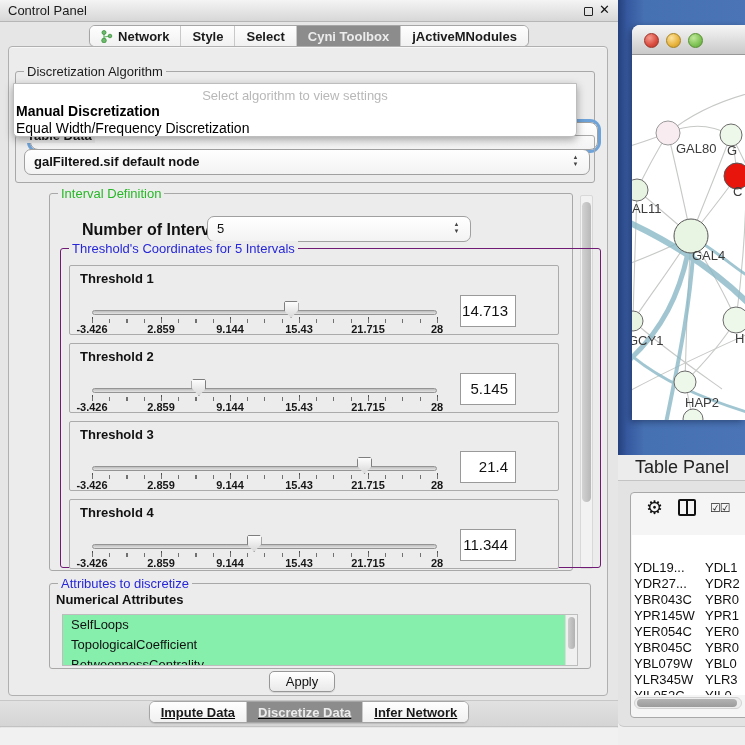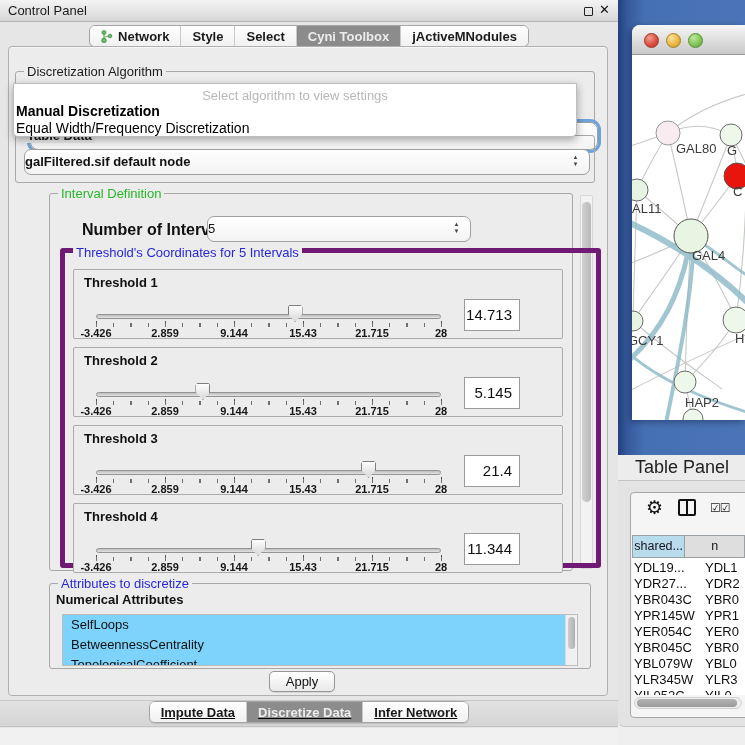--- a/index.html
+++ b/index.html
@@ -27,21 +27,21 @@
 
   .cp-content { position:absolute; left:8px; top:46px; width:600px; height:650px;
     background:#ececec; border:1px solid #b0b0b0; border-radius:4px; box-shadow:inset 0 1px 0 #f7f7f7; }
 
   .group { position:absolute; border:1px solid #a8a8a8; border-radius:3px; }
   .group-label { position:absolute; top:-8px; left:8px; background:#ececec; padding:0 3px; font-size:13px; color:#1c1c1c; white-space:nowrap; }
   .lbl-green { color:#28b828; }
   .lbl-blue { color:#2727d8; }
 
   .combo { position:absolute; height:26px; background:linear-gradient(#ffffff,#f3f3f3);
-    border:1px solid #a0a0a0; border-radius:7px; font-size:13px; color:#111; line-height:24px; }
+    border:1px solid #a0a0a0; border-radius:7px; font-size:13px; color:#111; line-height:24px; padding-left:9px; }
   .stepper { position:absolute; right:9px; top:4px; width:9px; line-height:7px; font-size:6px; color:#444; text-align:center; }
 
   
   .g-algo { left:6px; top:24px; width:580px; height:62px; }
   .algo-combo { left:14px; top:50px; width:568px; height:28px; box-shadow:0 0 0 3px #6ea3d9; border-radius:8px; }
 
   
   .popup { position:absolute; left:13px; top:83px; width:564px; height:54px; background:#fff;
     border:1px solid #bdbdbd; border-radius:0 0 5px 5px; box-shadow:0 3px 8px rgba(0,0,0,.35); z-index:30; }
   .popup-hint { position:absolute; left:0; top:4px; width:100%; text-align:center; font-size:13px; color:#b8b8b8; }
@@ -55,21 +55,21 @@
   
   .v-scroll { position:absolute; left:571px; top:148px; width:13px; height:374px; background:#f2f2f2;
     border:1px solid #d8d8d8; border-radius:2px; }
   .v-thumb { position:absolute; left:1px; top:6px; width:9px; height:300px; border-radius:6px;
     background:linear-gradient(90deg,#d2d2d2,#b8b8b8); }
 
   
   .g-interval { left:40px; top:146px; width:524px; height:378px; }
   .noi-label { position:absolute; left:32px; top:27px; font-size:16px; font-weight:700; color:#111; }
   .noi-combo { left:157px; top:22px; width:264px; height:26px; }
-  .g-thr { position:absolute; left:10px; top:54px; width:541px; height:320px; border:5px solid #701a75; border-radius:3px; }
+  .g-thr { position:absolute; left:10px; top:54px; width:541px; height:320px; border:1px solid #701a75; border-radius:3px; }
 
   .th-box { position:absolute; left:8px; width:490px; height:70px; background:#ececec;
     border:1px solid #ababab; border-radius:2px; }
   .th-label { position:absolute; left:10px; top:5px; font-size:13px; font-weight:700; color:#111; }
   .th-track { position:absolute; left:22px; top:44px; width:345px; height:5px; border-radius:3px;
     background:linear-gradient(#bdbdbd,#e3e3e3); border:1px solid #949494; }
   .th-handle { position:absolute; top:35px; width:15px; height:17px; z-index:2;
     background:linear-gradient(#fdfdfd,#d9d9d9); border:1px solid #7e7e7e;
     clip-path:polygon(12% 0,88% 0,100% 14%,100% 52%,50% 100%,0 52%,0 14%); }
   .ticks-minor { position:absolute; left:22px; top:53px; width:346px; height:4px;
@@ -77,21 +77,21 @@
   .ticks-major { position:absolute; left:22px; top:51px; width:346px; height:6px;
     background:repeating-linear-gradient(90deg,#505050 0,#505050 1px,transparent 1px,transparent 69px); }
   .th-scale { position:absolute; left:0; top:57px; width:100%; height:13px; }
   .tick-label { position:absolute; transform:translateX(-50%); font-size:11px; font-weight:700; color:#161616; white-space:nowrap; }
   .th-value { position:absolute; left:390px; top:29px; width:56px; height:32px; background:#fff;
     border:1px solid #9a9a9a; font-size:15px; color:#111; text-align:right; line-height:30px; padding-right:7px; }
 
   
   .g-attr { left:40px; top:536px; width:542px; height:86px; }
   .attr-title { position:absolute; left:6px; top:8px; font-size:13px; font-weight:700; color:#111; }
-  .attr-list { position:absolute; left:12px; top:30px; width:516px; height:52px; background:#7dd3fc;
+  .attr-list { position:absolute; left:12px; top:30px; width:516px; height:52px; background:#86efac;
     border:1px solid #bdbdbd; overflow:hidden; }
   .attr-item { font-size:13px; color:#111; line-height:20px; padding-left:8px; white-space:nowrap; }
   .list-scroll { position:absolute; right:0; top:0; width:12px; height:100%; background:#f0f0f0; border-left:1px solid #dcdcdc; }
   .list-thumb { position:absolute; left:2px; top:2px; width:7px; height:32px; border-radius:4px;
     background:linear-gradient(90deg,#cdcdcd,#b2b2b2); }
 
   .apply-btn { position:absolute; left:260px; top:624px; width:66px; height:21px;
     background:linear-gradient(#ffffff,#e9e9e9); border:1px solid #979797; border-radius:5px;
     font-size:13px; color:#111; text-align:center; line-height:19px; box-shadow:0 1px 1px rgba(0,0,0,.1); }
 
@@ -292,22 +292,22 @@
           <div class="th-value">11.344</div>
         </div>
       </div>
     </div>
 
     <div class="group g-attr">
       <span class="group-label lbl-blue">Attributes to discretize</span>
       <span class="attr-title">Numerical Attributes</span>
       <div class="attr-list">
         <div class="attr-item">SelfLoops</div>
+        <div class="attr-item">TopologicalCoefficient</div>
         <div class="attr-item">BetweennessCentrality</div>
-        <div class="attr-item">TopologicalCoefficient</div>
         <div class="list-scroll">
           <div class="list-thumb"></div>
         </div>
       </div>
     </div>
 
     <div class="apply-btn">Apply</div>
   </div>
 
   <div class="popup">
@@ -401,24 +401,20 @@
   <div class="tp-body"></div>
   <div class="tp-inner"></div>
 
   <div class="tp-toolbar">
     <span class="gear">⚙</span>
     <span class="col-icon"></span>
     <span class="checks">☑☑</span>
   </div>
 
   <div class="tp-table">
-    <div class="tp-header">
-      <div class="hcell c1">shared...</div>
-      <div class="hcell c2">n</div>
-    </div>
     <div class="tp-rows">
       <div class="trow">
         <div class="tcell c1">YDL19...</div>
         <div class="tcell c2">YDL1</div>
       </div>
       <div class="trow">
         <div class="tcell c1">YDR27...</div>
         <div class="tcell c2">YDR2</div>
       </div>
       <div class="trow">

